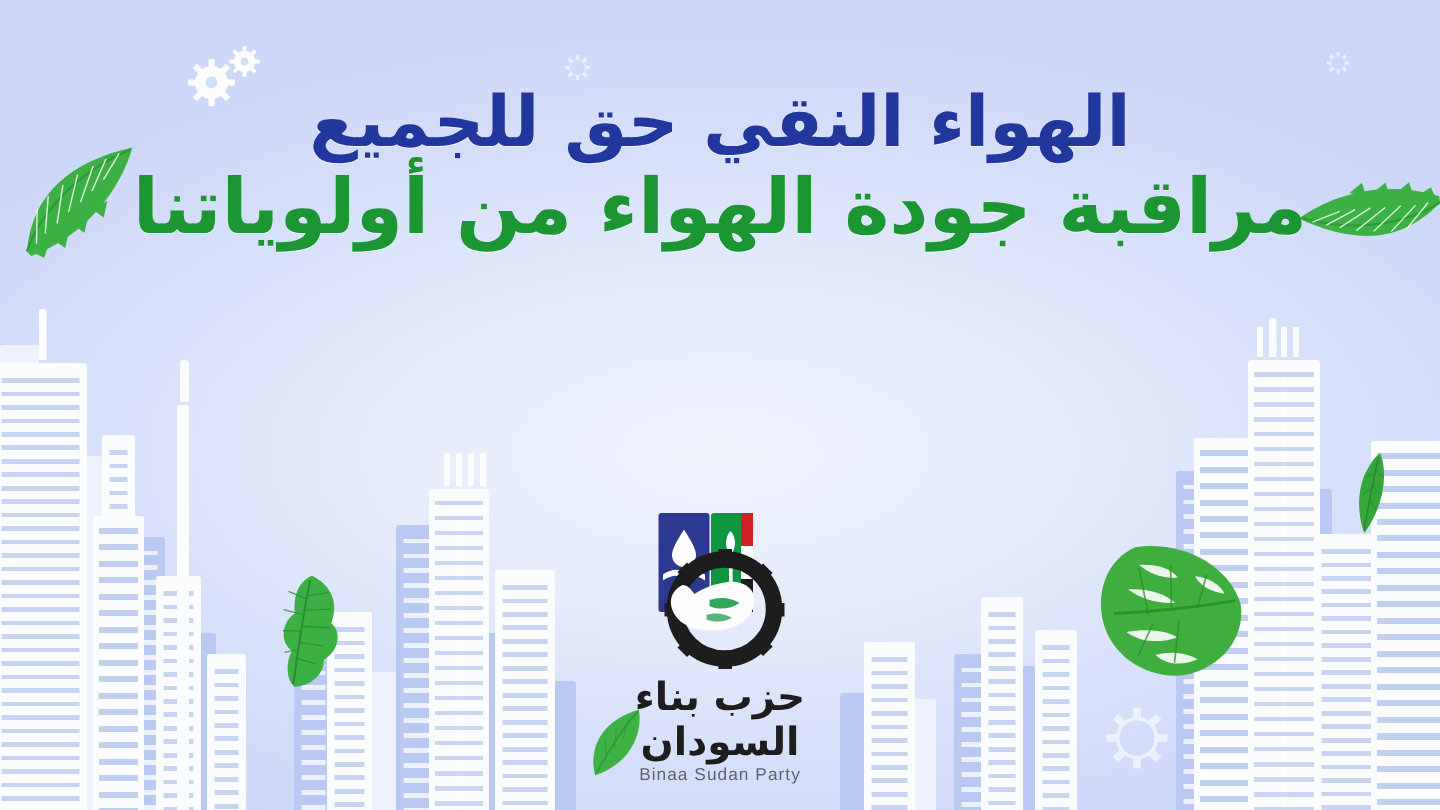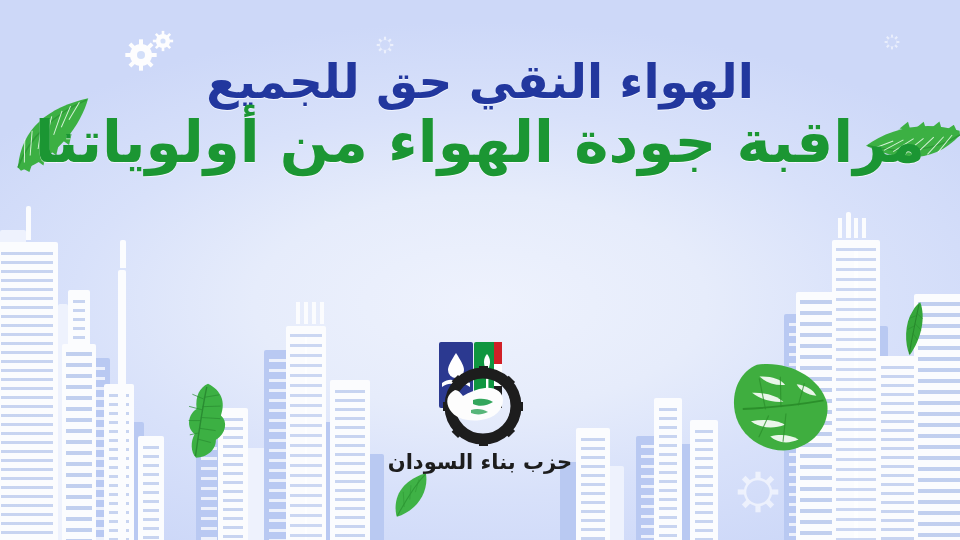--- a/index.html
+++ b/index.html
@@ -39,35 +39,35 @@
   .spires i{display:block;width:4px;background:#fbfcfe;}
 
   
   .head-wrap{position:absolute;left:0;right:0;top:58px;text-align:center;z-index:6;}
   .h1{
     font-size:47px;font-weight:700;color:#22379e;letter-spacing:-.5px;
     line-height:1.02;white-space:nowrap;
     text-shadow:0 1px 0 rgba(255,255,255,.65);
   }
   .h2{
-    font-size:58px;font-weight:700;color:#1b9633;letter-spacing:-.5px;
+    font-size:51px;font-weight:700;color:#1b9633;letter-spacing:-.5px;
     line-height:1.06;white-space:nowrap;margin-top:6px;
     text-shadow:0 1px 0 rgba(255,255,255,.65);
   }
   .sub{
     position:absolute;left:0;right:0;top:255px;text-align:center;z-index:6;
     font-size:17.5px;font-weight:700;color:#22379e;white-space:nowrap;
     text-shadow:0 1px 0 rgba(255,255,255,.6);
   }
 
   
   .logo{position:absolute;left:50%;top:340px;transform:translateX(-50%);
         width:220px;text-align:center;z-index:8;}
   .emblem{position:relative;width:110px;height:108px;margin:0 auto;}
-  .logo-ar{font-size:21px;font-weight:700;color:#1d1d1d;margin-top:2px;letter-spacing:.5px;}
+  .logo-ar{font-size:26px;font-weight:700;color:#1d1d1d;margin-top:2px;letter-spacing:.5px;}
   .logo-en{font-size:11.5px;color:#5e6470;letter-spacing:.7px;margin-top:1px;
            font-family:"Liberation Sans",sans-serif;}
 
   
   .deco{position:absolute;z-index:4;}
   .gear-w{position:absolute;z-index:3;}
 </style>
 </head>
 <body>
 
@@ -375,14 +375,15 @@
         </g>
 
         <g>
           <path d="M30 50 C22 54 20 62 25 70 C30 78 42 82 56 80 C70 78 78 70 78 60 C78 52 70 47 60 48 C52 49 44 52 38 56 C35 52 33 50 30 50z" fill="#fdfdfd"></path>
           <path d="M48 60 C54 58 62 58 68 62 C62 66 54 67 48 64z" fill="#0f9640" opacity=".85"></path>
           <path d="M46 70 C52 68 58 69 63 72 C57 75 51 75 46 73z" fill="#0f9640" opacity=".7"></path>
         </g>
       </svg>
     </div>
     <div class="logo-ar">حزب بناء السودان</div>
+    <div class="logo-en">Binaa Sudan Party</div>
   </div>
 </div>
 
 </body></html>

